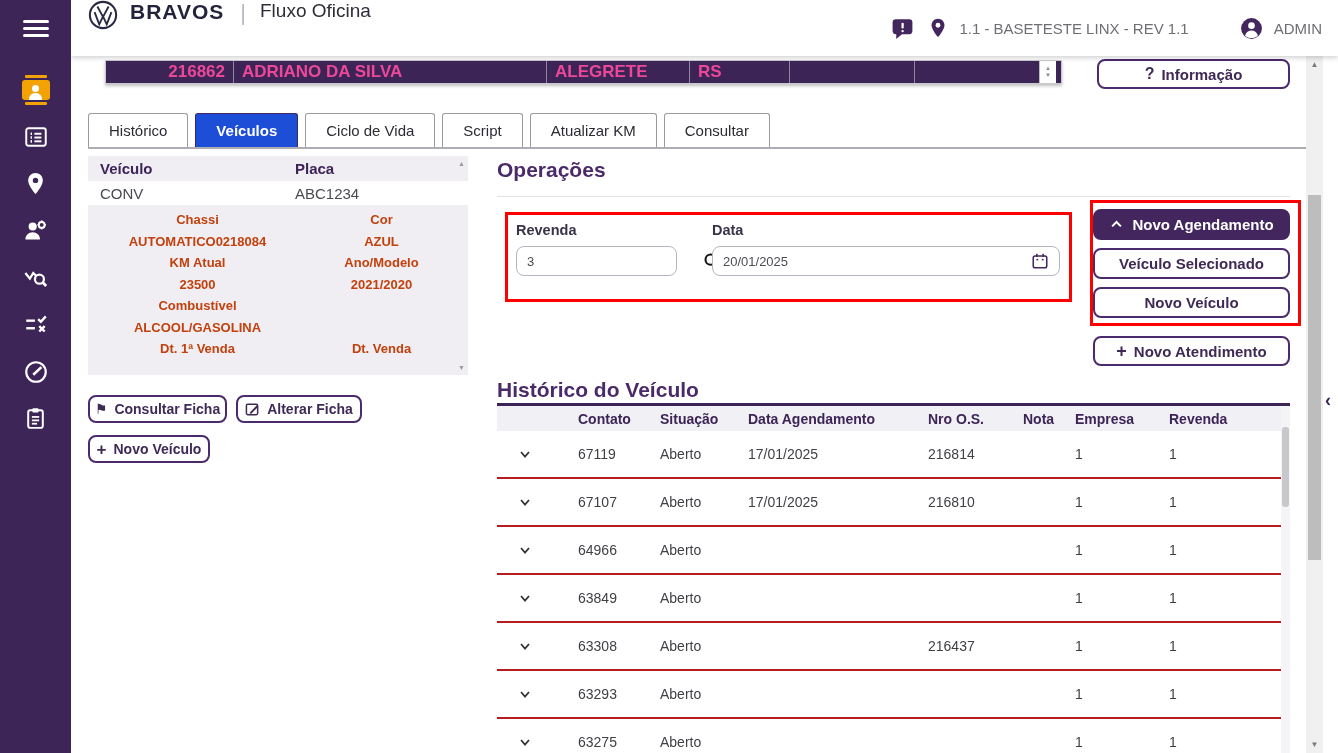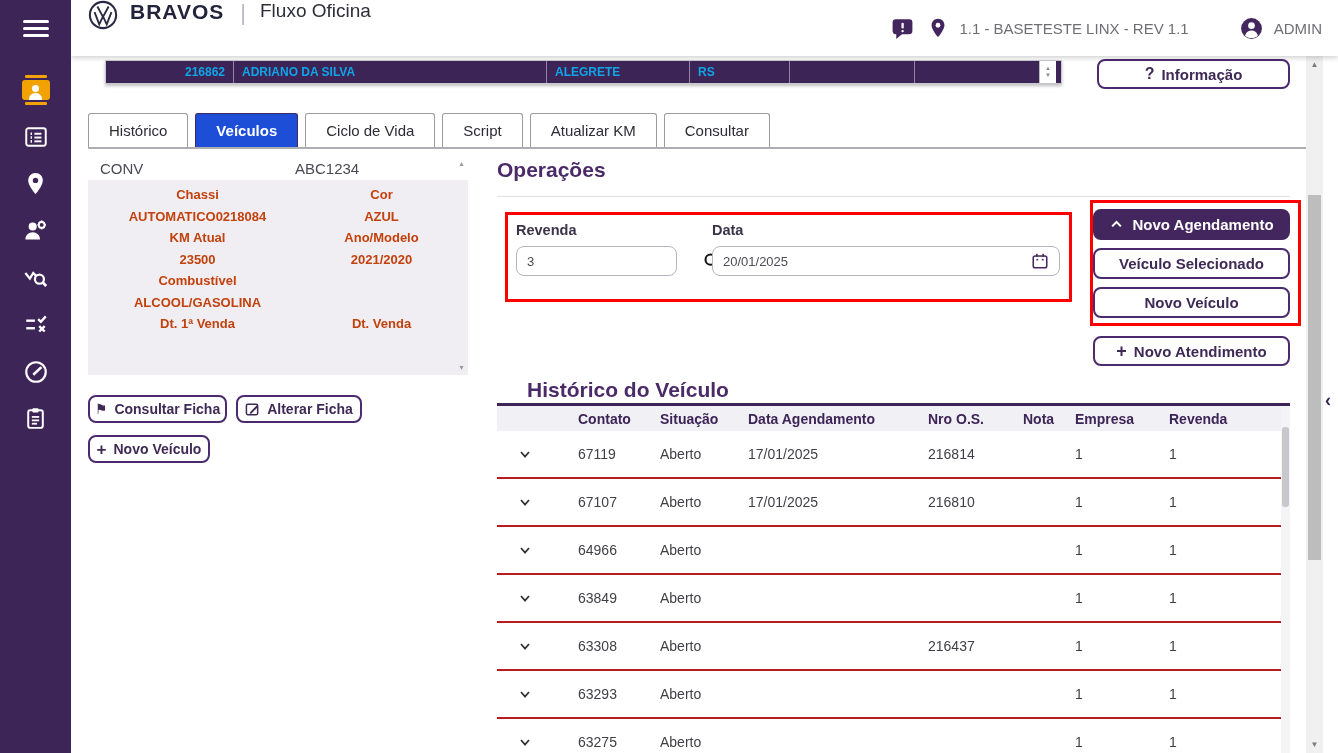--- a/index.html
+++ b/index.html
@@ -30,21 +30,21 @@
   .brand-sep { color:#b9b9c4; font-size:22px; margin:0 14px 0 16px; font-weight:300; }
   .module { font-size:19px; color:#2e2e3a; }
   .top-right { position:absolute; right:16px; top:0; height:56px; display:flex; align-items:center; gap:12px; }
   .env-text, .admin-text { font-size:15px; color:#6e6e75; }
   .admin-text { margin-left:2px; }
 
   
   .customer-bar { position:absolute; left:105px; top:60px; width:957px; height:24px; background:#3d2456;
                   display:grid; grid-template-columns:127px 313px 143px 100px 125px 125px 17px;
                   border:1px solid #c9c9cf; box-shadow:0 2px 3px rgba(0,0,0,.25); z-index:5; }
-  .customer-bar .cell { color:#0ea5e9; font-size:12px; font-weight:bold; display:flex; align-items:center;
+  .customer-bar .cell { color:#ec4899; font-size:17px; font-weight:bold; display:flex; align-items:center;
                         padding:0 8px; border-left:1px solid rgba(255,255,255,.45); overflow:hidden; white-space:nowrap; }
   .customer-bar .cell:first-child { border-left:none; justify-content:flex-end; }
   .customer-bar .spin { background:#fff; border-left:1px solid #bbb; display:flex; flex-direction:column;
                         align-items:center; justify-content:center; color:#8a8a8a; font-size:6px; line-height:7px; cursor:pointer; }
 
   .info-btn { position:absolute; left:1097px; top:59px; width:193px; height:30px; background:#fff;
               border:2px solid #4b2a6e; border-radius:8px; color:#3f2a56; font-size:15px; font-weight:600;
               display:flex; align-items:center; justify-content:center; gap:7px; cursor:pointer; z-index:5; }
   .info-btn .q { font-weight:bold; font-size:16px; }
 
@@ -254,20 +254,24 @@
   <button class="tab">Histórico</button>
   <button class="tab active">Veículos</button>
   <button class="tab">Ciclo de Vida</button>
   <button class="tab">Script</button>
   <button class="tab">Atualizar KM</button>
   <button class="tab">Consultar</button>
 </div>
 <div class="tab-underline"></div>
 
 <section class="vpanel">
+  <div class="hdr-row">
+    <span>Veículo</span>
+    <span>Placa</span>
+  </div>
   <div class="sel-row">
     <span>CONV</span>
     <span>ABC1234</span>
   </div>
   <div class="f-rows">
     <div class="f-row">
         <span>Chassi</span>
         <span>Cor</span>
       </div>
     <div class="f-row">
@@ -353,21 +357,21 @@
   <span>Veículo Selecionado</span>
 </button>
 <button class="obtn" style="left:1093px; top:287px; width:197px; height:31px; font-size:15px;">
   <span>Novo Veículo</span>
 </button>
 <button class="obtn" style="left:1093px; top:336px; width:197px; height:30px; font-size:15px;">
   <span class="ic" style="font-weight:bold;font-size:18px;">+</span>
   <span>Novo Atendimento</span>
 </button>
 
-<h2 class="sec-title" style="left:497px; top:378px;margin-left:30px;">Histórico do Veículo</h2>
+<h2 class="sec-title" style="left:497px; top:378px;">Histórico do Veículo</h2>
 
 <div class="htable">
   <div class="ht-head">
     <span></span>
     <span>Contato</span>
     <span>Situação</span>
     <span>Data Agendamento</span>
     <span>Nro O.S.</span>
     <span>Nota</span>
     <span>Empresa</span>

